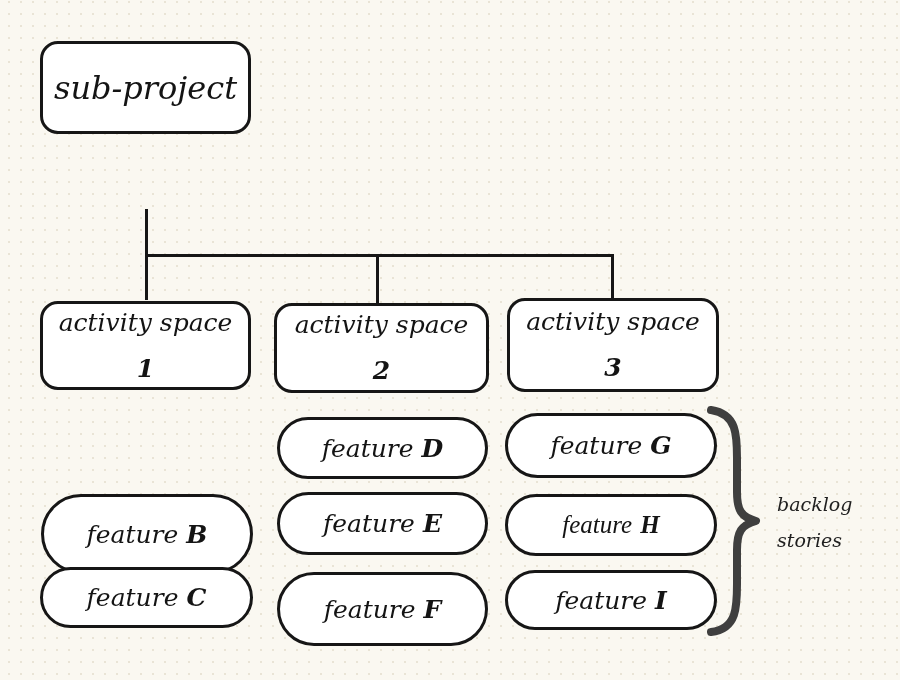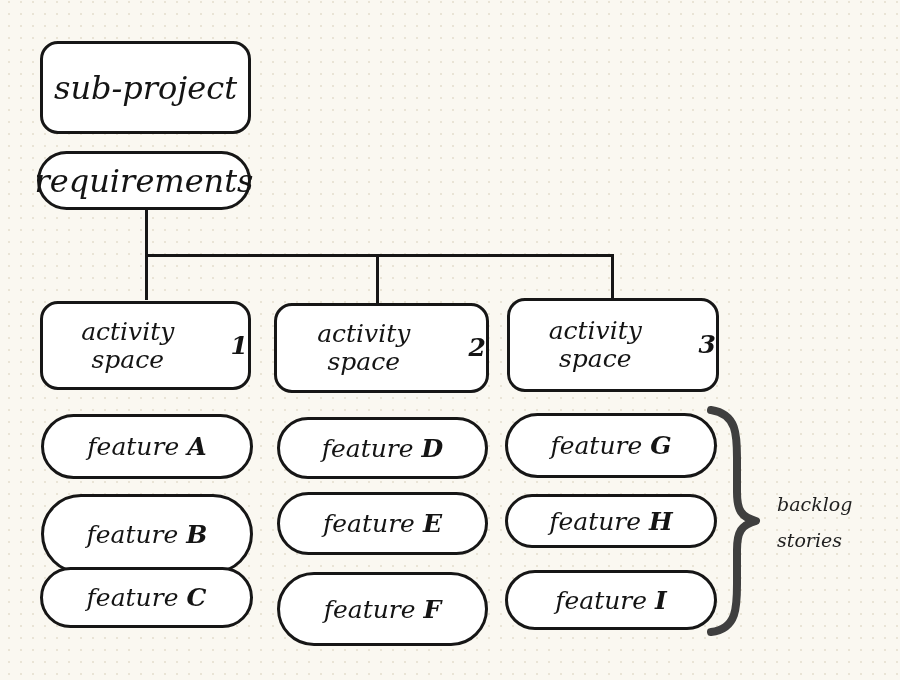--- a/index.html
+++ b/index.html
@@ -41,21 +41,21 @@
     border:3.5px solid var(--border);
     box-sizing:border-box;
     display:flex;align-items:center;justify-content:center;
     color:var(--text);
     font-style:italic;
     text-align:center;
   }
   .rect{border-radius:18px;}
   .pill{border-radius:60px;}
   .lbl{font-size:32px;}
-  .two-line{flex-direction:row;line-height:1.12;gap:18px;}
+  .two-line{flex-direction:column;line-height:1.12;gap:18px;}
   .two-line .name{font-size:25px;}
   .two-line .num{font-size:25px;font-weight:bold;}
   .feature-text{font-size:25px;white-space:nowrap;}
   .feature-text .letter{font-weight:bold;margin-left:8px;}
   .annotation{
     position:absolute;
     font-style:italic;
     font-size:19px;line-height:36px;
     color:#1f1f1f;
   }
@@ -69,61 +69,55 @@
     <path class="line" d="M146.5,209 L146.5,300"></path>
     <path class="line" d="M146.5,255.5 L612.5,255.5"></path>
     <path class="line" d="M377.5,255.5 L377.5,303"></path>
     <path class="line" d="M612.5,254 L612.5,298"></path>
   </svg>
 
   <div class="node rect" style="left:40px;top:41px;width:211px;height:93px;">
     <span class="lbl">sub-project</span>
   </div>
 
-  <div class="node pill" style="left:37px;top:151px;width:214px;height:59px;">
-    <span class="lbl">requirements</span>
-  </div>
 
   <div class="node rect two-line" style="left:40px;top:301px;width:211px;height:89px;">
     <span class="name">activity space</span>
     <span class="num">1</span>
   </div>
   <div class="node rect two-line" style="left:274px;top:303px;width:215px;height:90px;">
     <span class="name">activity space</span>
     <span class="num">2</span>
   </div>
   <div class="node rect two-line" style="left:507px;top:298px;width:212px;height:94px;">
     <span class="name">activity space</span>
     <span class="num">3</span>
   </div>
 
-  <div class="node pill" style="left:41px;top:414px;width:212px;height:65px;">
-    <span class="feature-text"><span>feature</span><span class="letter">A</span></span>
-  </div>
   <div class="node pill" style="left:41px;top:494px;width:212px;height:80px;">
     <span class="feature-text"><span>feature</span><span class="letter">B</span></span>
   </div>
   <div class="node pill" style="left:277px;top:417px;width:211px;height:62px;">
     <span class="feature-text"><span>feature</span><span class="letter">D</span></span>
   </div>
 
   <div class="node pill" style="left:40px;top:567px;width:213px;height:61px;">
     <span class="feature-text"><span>feature</span><span class="letter">C</span></span>
   </div>
   <div class="node pill" style="left:277px;top:492px;width:211px;height:63px;">
     <span class="feature-text"><span>feature</span><span class="letter">E</span></span>
   </div>
   <div class="node pill" style="left:277px;top:572px;width:211px;height:74px;">
     <span class="feature-text"><span>feature</span><span class="letter">F</span></span>
   </div>
 
   <div class="node pill" style="left:505px;top:413px;width:212px;height:65px;">
     <span class="feature-text"><span>feature</span><span class="letter">G</span></span>
   </div>
-  <div class="node pill" style="left:505px;top:494px;width:212px;height:54px;">
+  <div class="node pill" style="left:505px;top:494px;width:212px;height:62px;font-family:Liberation Serif, serif;">
     <span class="feature-text"><span>feature</span><span class="letter">H</span></span>
   </div>
   <div class="node pill" style="left:505px;top:570px;width:212px;height:60px;">
     <span class="feature-text"><span>feature</span><span class="letter">I</span></span>
   </div>
 
   <svg class="overlay">
     <path class="brace-path" d="M711,410
          C738,414 737,437 737,461
          L737,492

